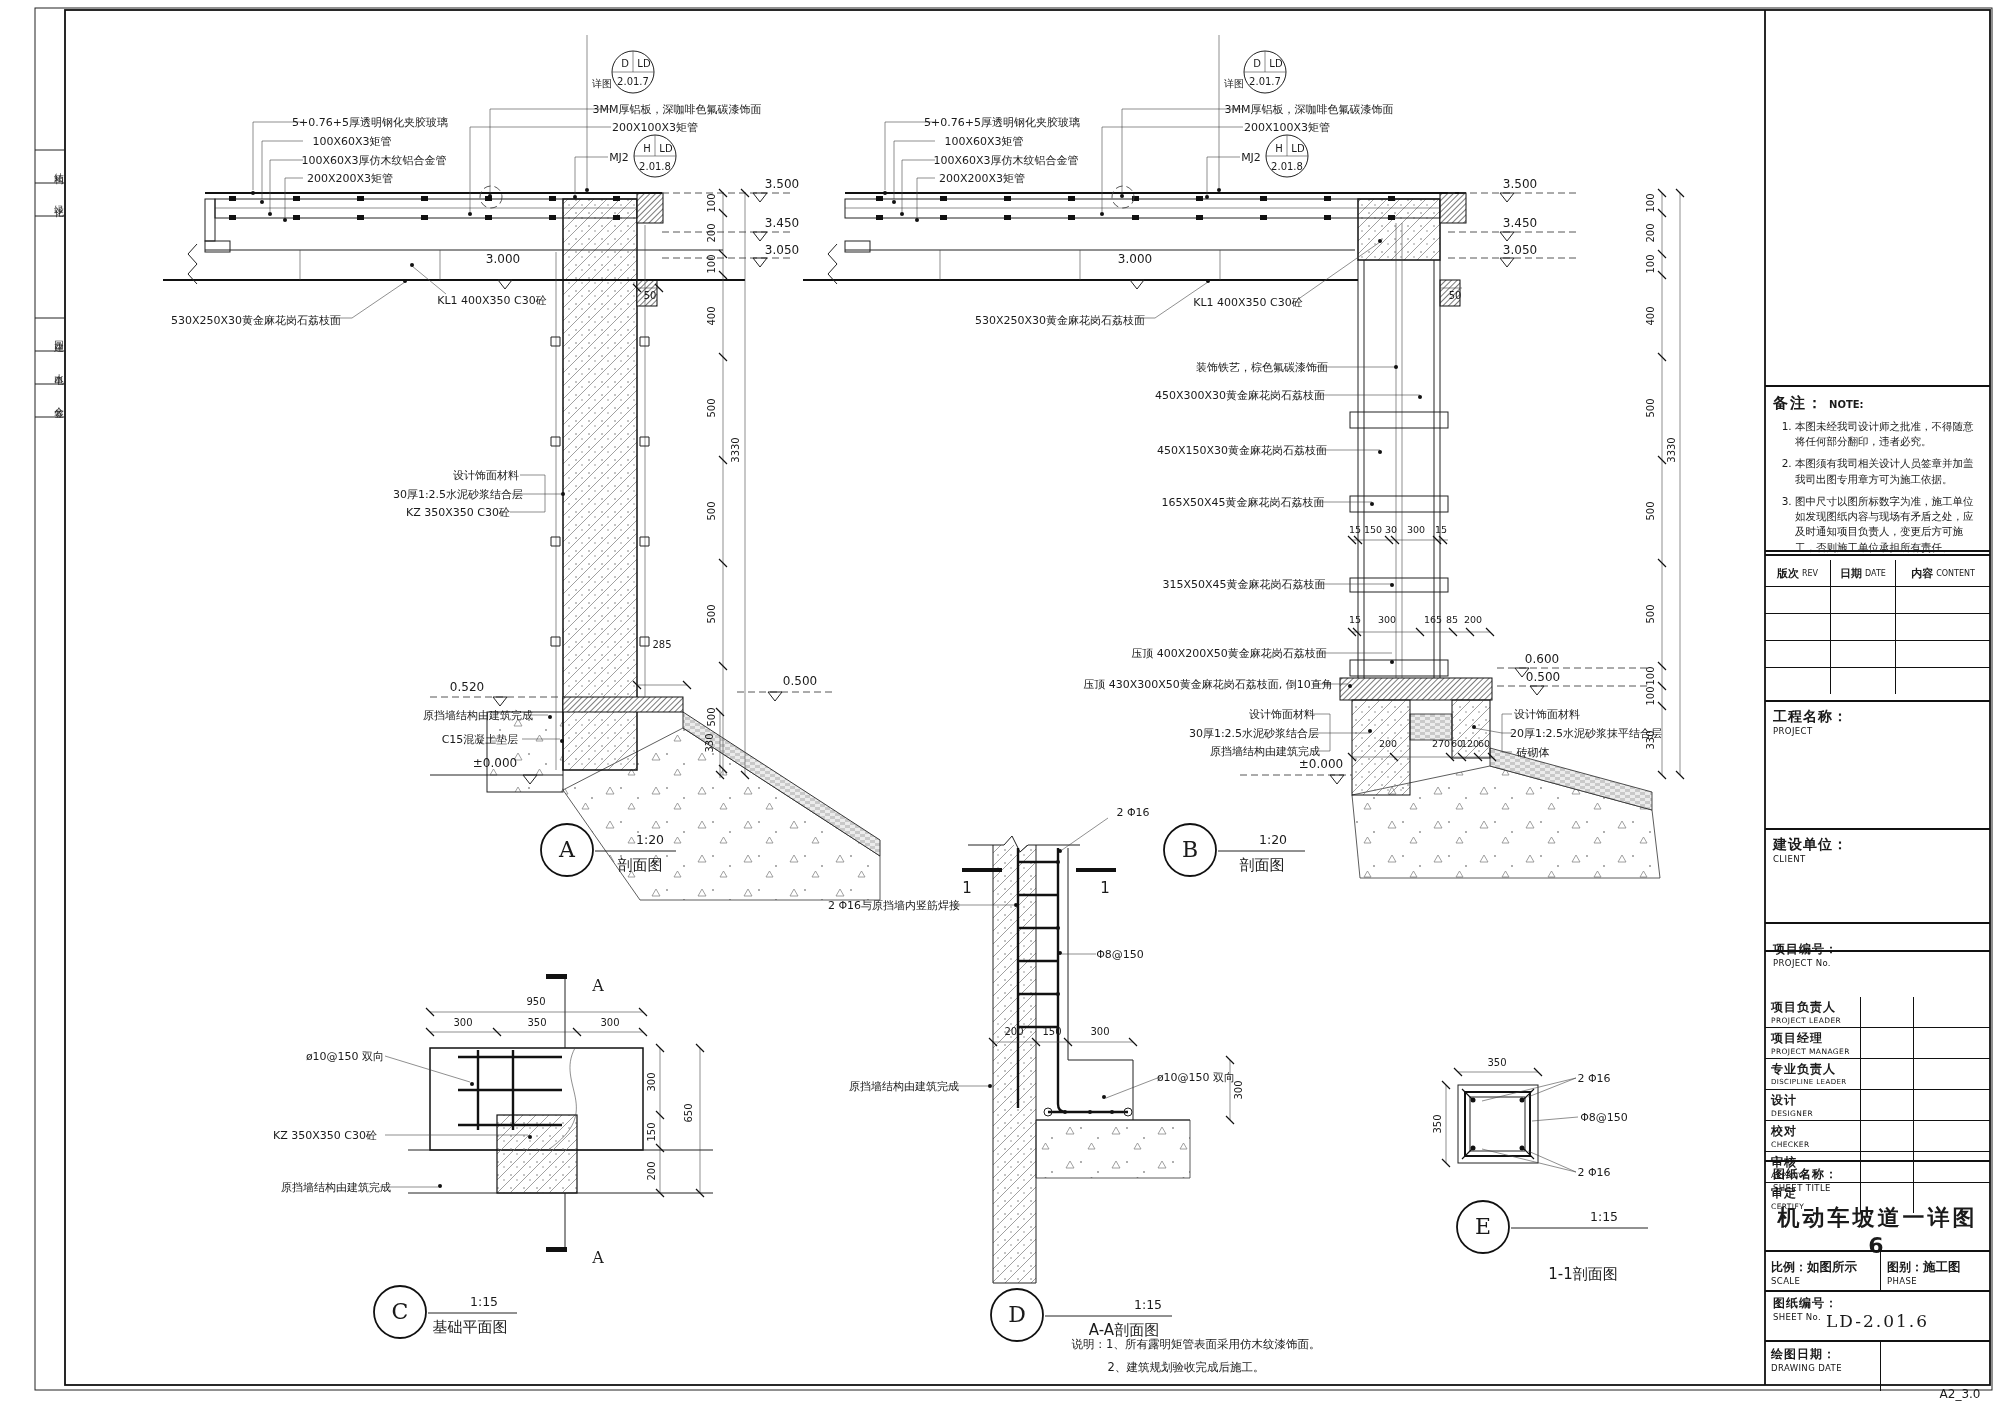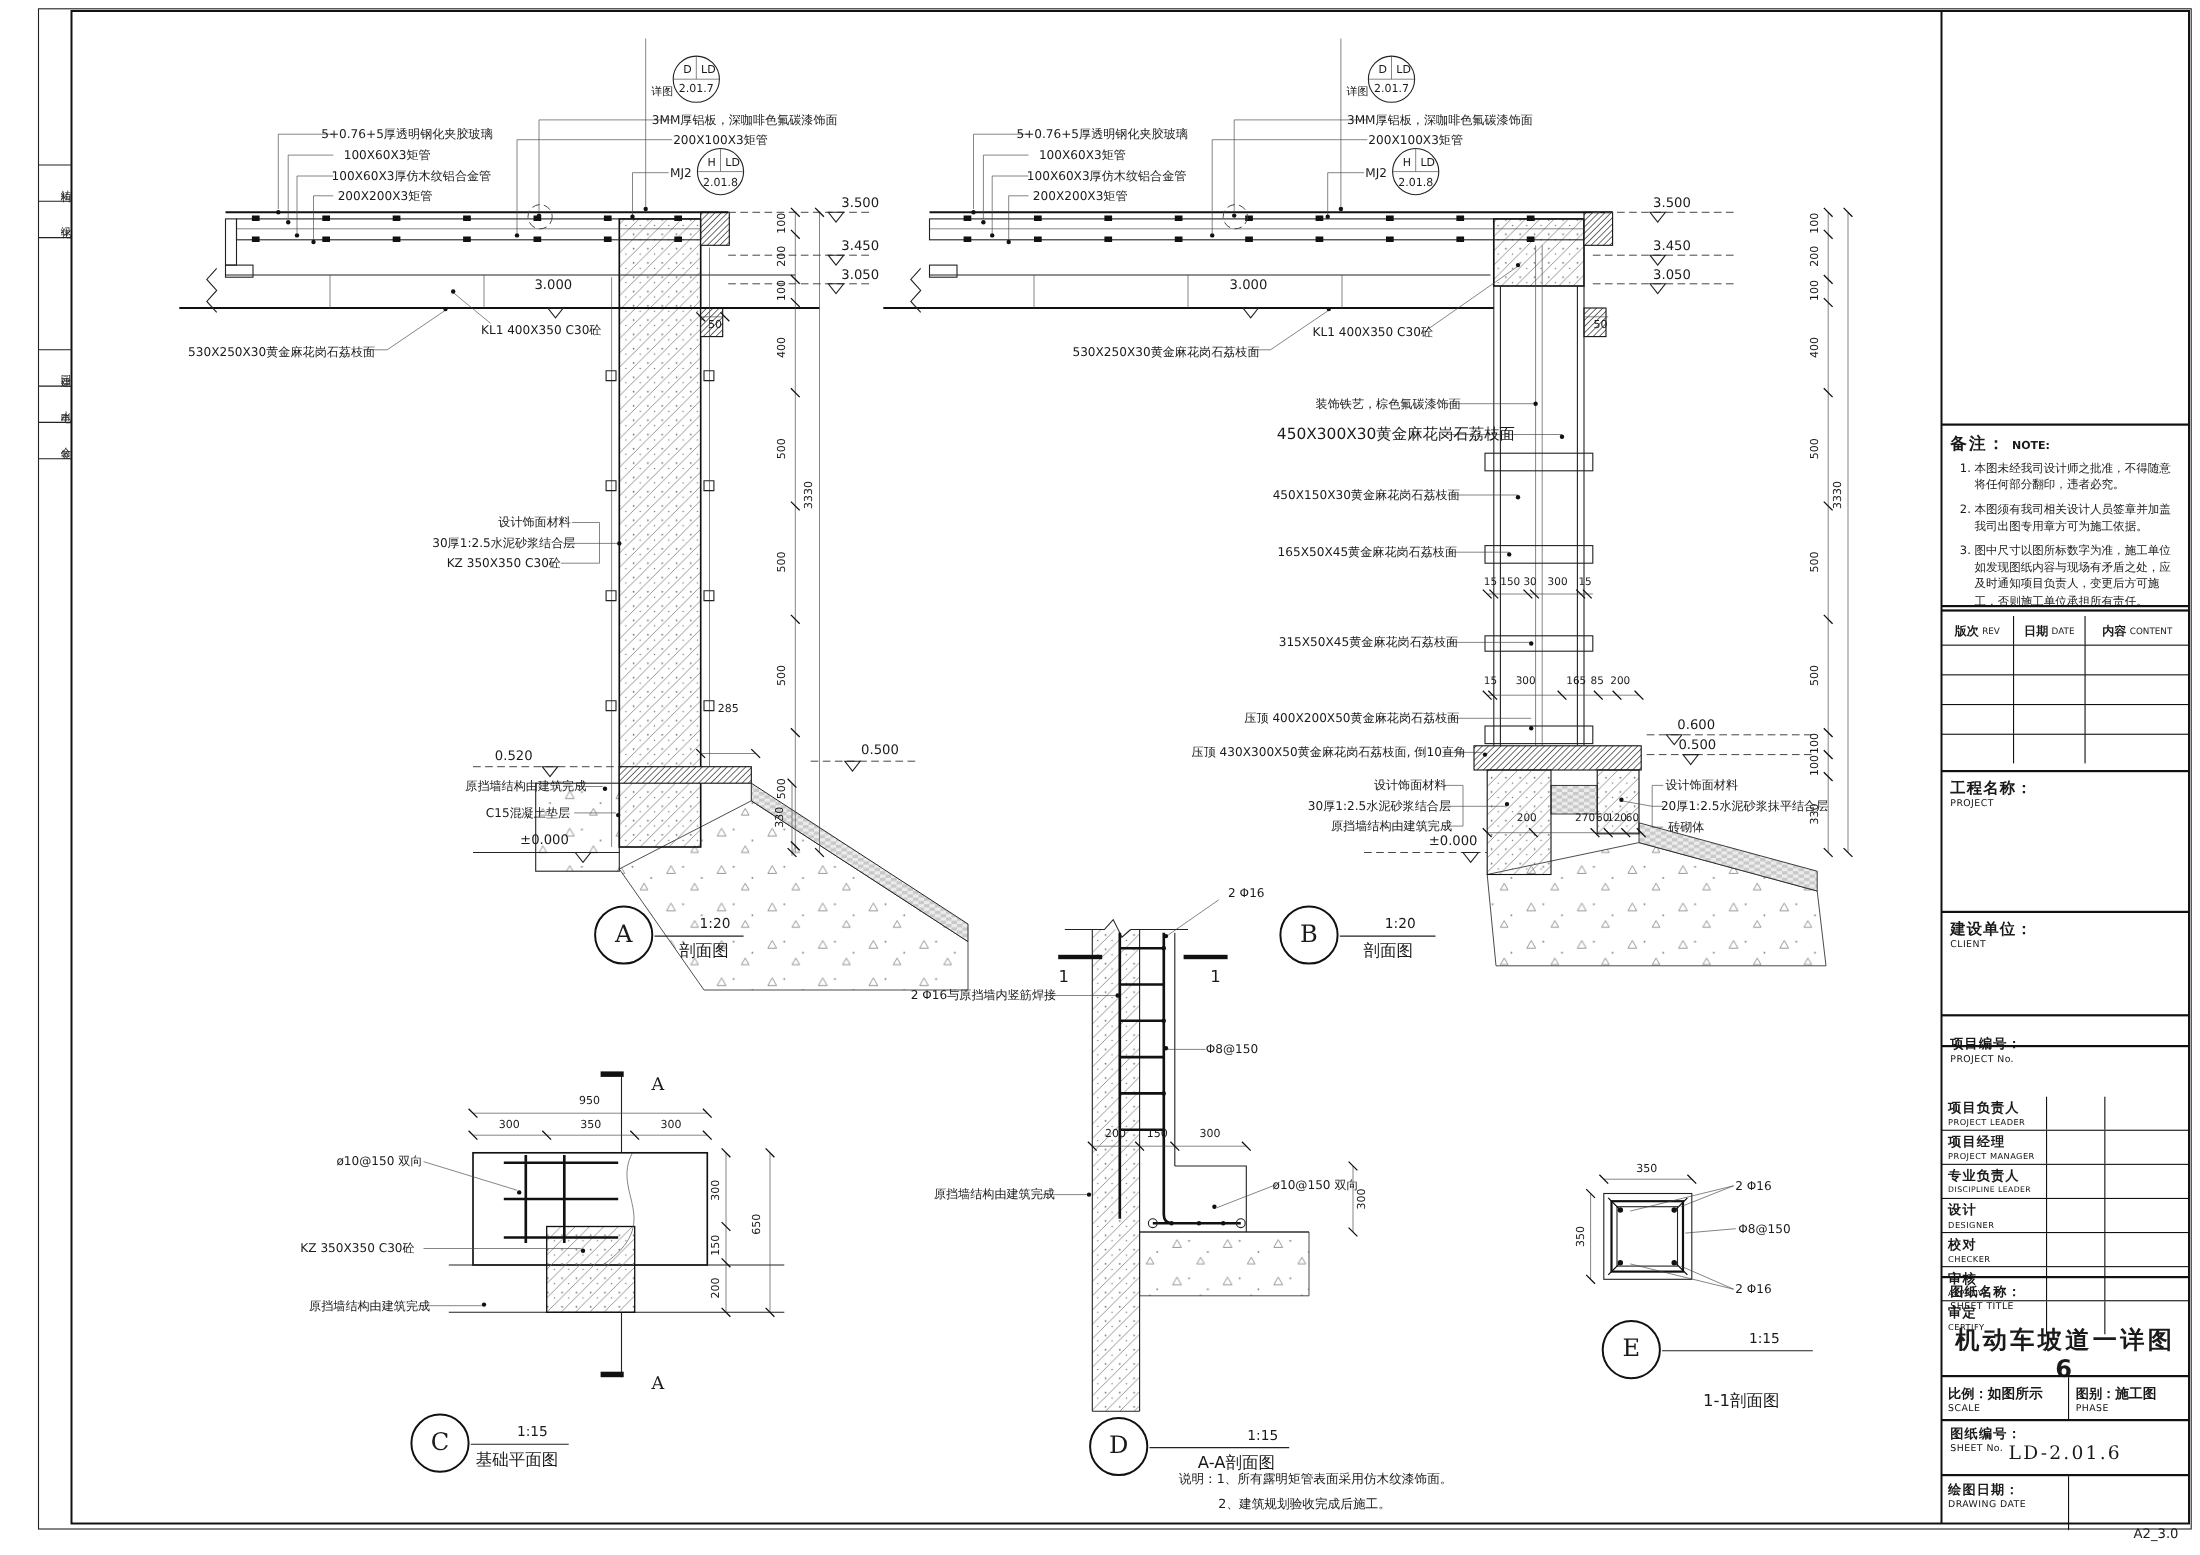--- a/index.html
+++ b/index.html
@@ -315,21 +315,21 @@
       <span class="ann" style="left: 1298px; top: 149px; font-size: 10px; transform: translate(-50%, -50%);">LD</span>
       <span class="ann" style="left: 1287px; top: 167px; font-size: 10px; transform: translate(-50%, -50%);">2.01.8</span>
       <span class="ann" style="left: 1520px; top: 184px; font-size: 12px; transform: translate(-50%, -50%);">3.500</span>
       <span class="ann" style="left: 1520px; top: 223px; font-size: 12px; transform: translate(-50%, -50%);">3.450</span>
       <span class="ann" style="left: 1520px; top: 250px; font-size: 12px; transform: translate(-50%, -50%);">3.050</span>
       <span class="ann" style="left: 1135px; top: 259px; font-size: 12px; transform: translate(-50%, -50%);">3.000</span>
       <span class="ann" style="left: 1248px; top: 302px; font-size: 11px; transform: translate(-50%, -50%);">KL1 400X350 C30砼</span>
       <span class="ann" style="left: 1060px; top: 320px; font-size: 11px; transform: translate(-50%, -50%);">530X250X30黄金麻花岗石荔枝面</span>
       <span class="ann" style="left: 1455px; top: 296px; font-size: 10px; transform: translate(-50%, -50%);">50</span>
       <span class="ann" style="left: 1262px; top: 367px; font-size: 11px; transform: translate(-50%, -50%);">装饰铁艺，棕色氟碳漆饰面</span>
-      <span class="ann" style="left: 1240px; top: 395px; font-size: 14px; transform: translate(-50%, -50%); margin-left: 29px;">450X300X30黄金麻花岗石荔枝面</span>
+      <span class="ann" style="left: 1240px; top: 395px; font-size: 11px; transform: translate(-50%, -50%);">450X300X30黄金麻花岗石荔枝面</span>
       <span class="ann" style="left: 1242px; top: 450px; font-size: 11px; transform: translate(-50%, -50%);">450X150X30黄金麻花岗石荔枝面</span>
       <span class="ann" style="left: 1243px; top: 502px; font-size: 11px; transform: translate(-50%, -50%);">165X50X45黄金麻花岗石荔枝面</span>
       <span class="ann" style="left: 1355px; top: 530px; font-size: 9.5px; transform: translate(-50%, -50%);">15</span>
       <span class="ann" style="left: 1373px; top: 530px; font-size: 9.5px; transform: translate(-50%, -50%);">150</span>
       <span class="ann" style="left: 1391px; top: 530px; font-size: 9.5px; transform: translate(-50%, -50%);">30</span>
       <span class="ann" style="left: 1416px; top: 530px; font-size: 9.5px; transform: translate(-50%, -50%);">300</span>
       <span class="ann" style="left: 1441px; top: 530px; font-size: 9.5px; transform: translate(-50%, -50%);">15</span>
       <span class="ann" style="left: 1244px; top: 584px; font-size: 11px; transform: translate(-50%, -50%);">315X50X45黄金麻花岗石荔枝面</span>
       <span class="ann" style="left: 1355px; top: 620px; font-size: 9.5px; transform: translate(-50%, -50%);">15</span>
       <span class="ann" style="left: 1387px; top: 620px; font-size: 9.5px; transform: translate(-50%, -50%);">300</span>

